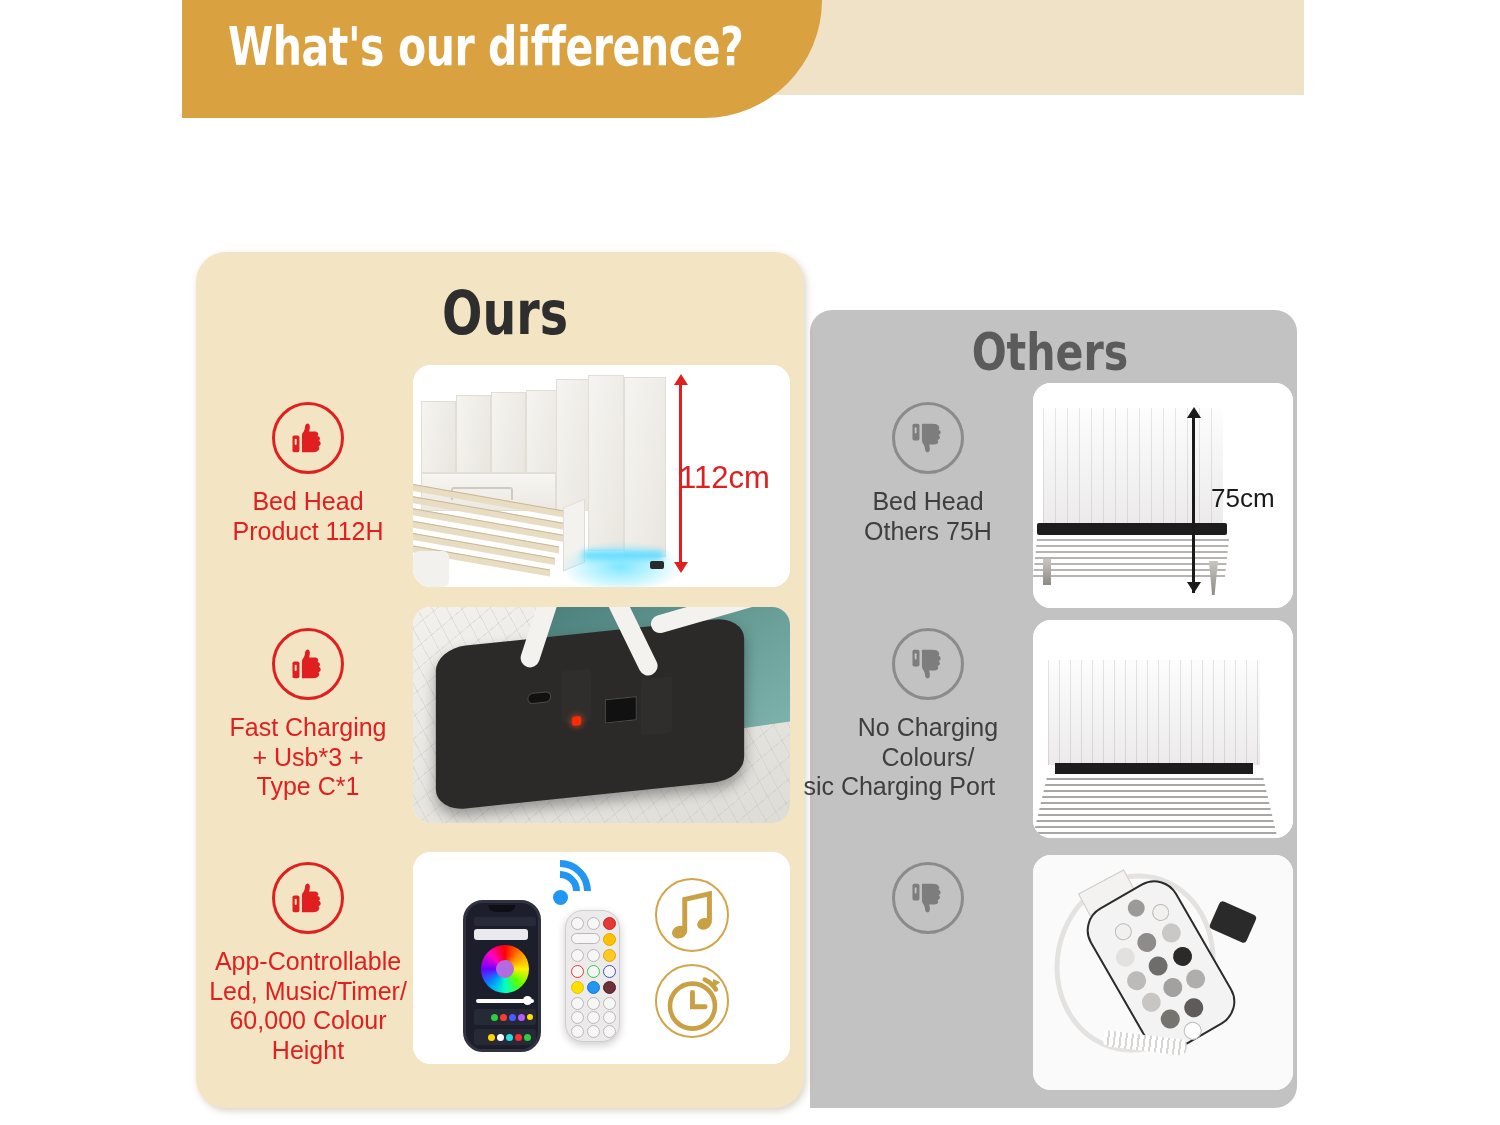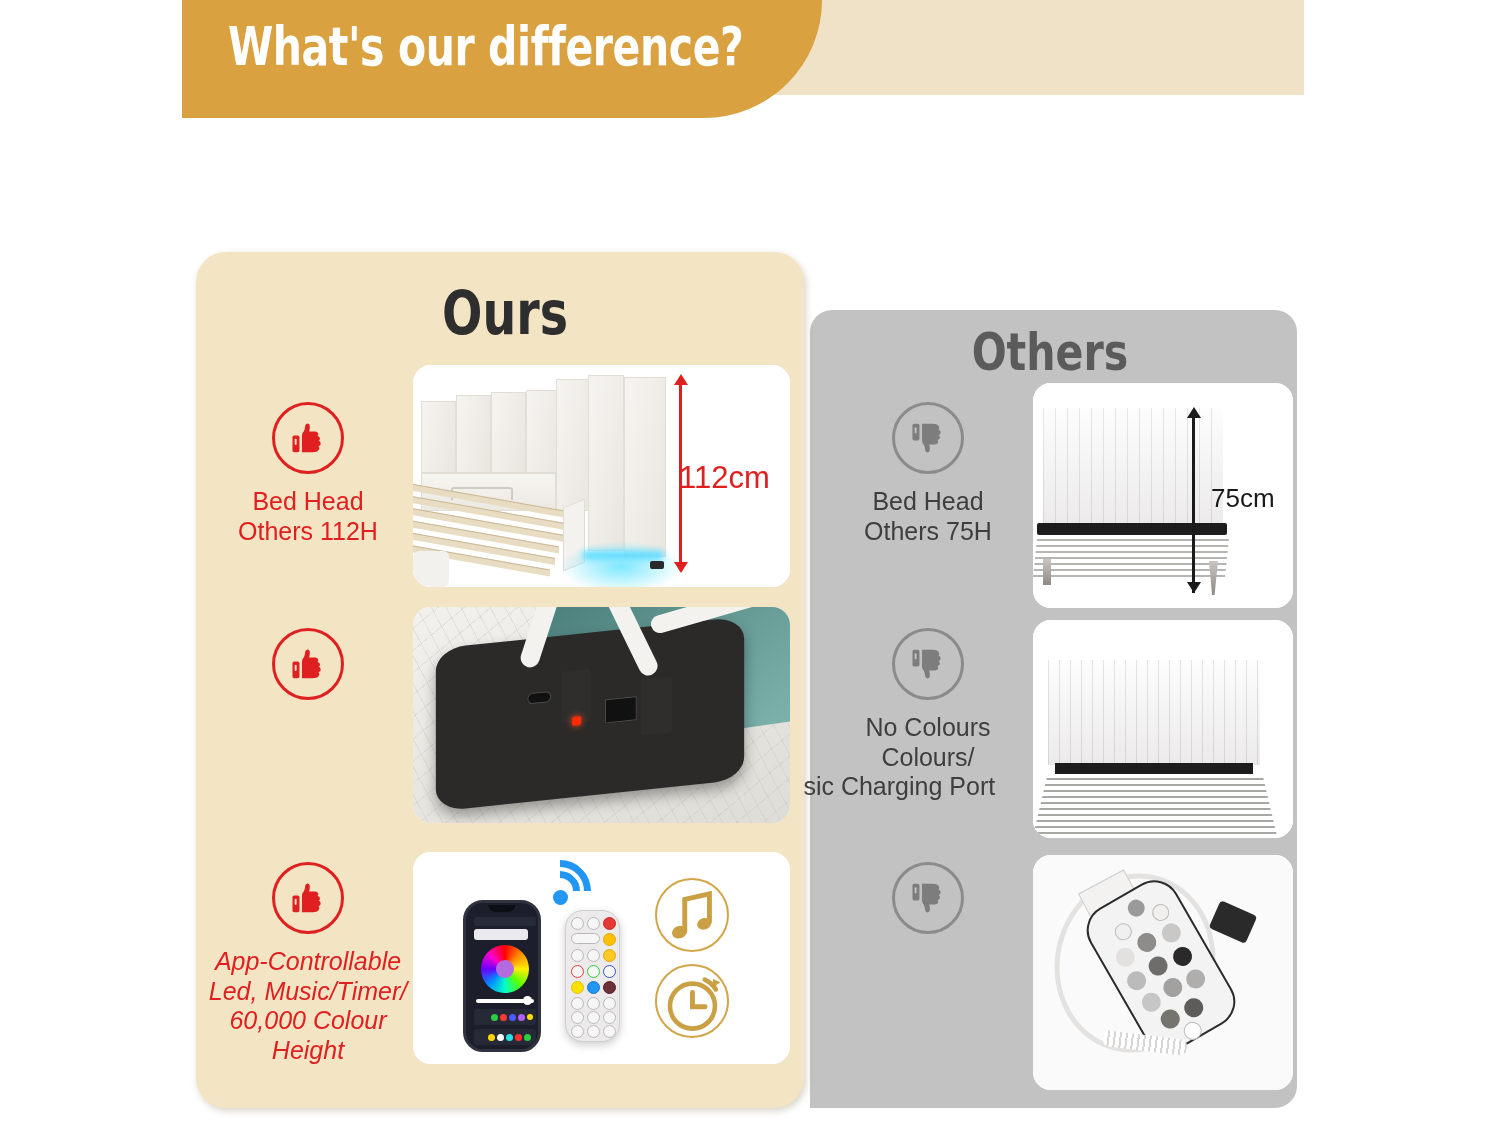--- a/index.html
+++ b/index.html
@@ -225,21 +225,21 @@
   <div class="row others" style="left:828px;top:628px;">
     <div class="label-col">
       <div class="icon-circle ic-dn">
         <svg width="38" height="38" viewBox="0 0 24 24" aria-hidden="true">
           <rect x="2.2" y="3" width="4.4" height="10.6" rx="1.1" fill="#7d7d7d"></rect>
           <rect x="3.6" y="5.2" width="1.2" height="4" rx="0.6" fill="#c2c2c2"></rect>
           <path d="M8.2 3h6.9c1.6 0 3 .5 3.6 1.4.7 1 .5 1.9-.1 2.4.9.2 1.5 1 1.4 1.9-.1.8-.7 1.3-1.3 1.5.7.4 1 1.1.8 1.8-.2.8-.9 1.2-1.6 1.3.5.4.7 1 .5 1.6-.3.8-1.2 1.2-2.3 1.2h-3.4c.4 1.5.6 2.7.4 3.6-.2 1.1-1 1.6-1.8 1.3-.8-.3-1.1-1.1-1.2-2.2-.1-1.3-.5-2.4-1.3-3.4-.4-.5-.6-1.1-.6-1.8V3z" fill="#7d7d7d"></path>
         </svg>
       </div>
       <div class="feat-text">
-        <div>No Colours</div>
+        <div>No Charging</div>
         <div>Colours/</div>
         <div style="margin-left:-88px;">Basic Charging Port</div>
       </div>
     </div>
   </div>
 
   <div class="row others" style="left:828px;top:862px;">
     <div class="label-col">
       <div class="icon-circle ic-dn">
         <svg width="38" height="38" viewBox="0 0 24 24" aria-hidden="true">
@@ -384,47 +384,52 @@
     <div class="label-col">
       <div class="icon-circle ic-up">
         <svg width="38" height="38" viewBox="0 0 24 24" aria-hidden="true">
           <rect x="2.2" y="10.4" width="4.4" height="10.6" rx="1.1" fill="#e02020"></rect>
           <rect x="3.6" y="12.4" width="1.2" height="4" rx="0.6" fill="#f3e4c4"></rect>
           <path d="M8.2 21h6.9c1.6 0 3-.5 3.6-1.4.7-1 .5-1.9-.1-2.4.9-.2 1.5-1 1.4-1.9-.1-.8-.7-1.3-1.3-1.5.7-.4 1-1.1.8-1.8-.2-.8-.9-1.2-1.6-1.3.5-.4.7-1 .5-1.6-.3-.8-1.2-1.2-2.3-1.2h-3.4c.4-1.5.6-2.7.4-3.6-.2-1.1-1-1.6-1.8-1.3-.8.3-1.1 1.1-1.2 2.2-.1 1.3-.5 2.4-1.3 3.4-.4.5-.6 1.1-.6 1.8V21z" fill="#e02020"></path>
         </svg>
       </div>
       <div class="feat-text">
         <div>Bed Head</div>
-        <div>Others 112H</div>
+        <div>Product 112H</div>
       </div>
     </div>
   </div>
 
   <div class="row ours" style="left:208px;top:628px;">
     <div class="label-col">
       <div class="icon-circle ic-up">
         <svg width="38" height="38" viewBox="0 0 24 24" aria-hidden="true">
           <rect x="2.2" y="10.4" width="4.4" height="10.6" rx="1.1" fill="#e02020"></rect>
           <rect x="3.6" y="12.4" width="1.2" height="4" rx="0.6" fill="#f3e4c4"></rect>
           <path d="M8.2 21h6.9c1.6 0 3-.5 3.6-1.4.7-1 .5-1.9-.1-2.4.9-.2 1.5-1 1.4-1.9-.1-.8-.7-1.3-1.3-1.5.7-.4 1-1.1.8-1.8-.2-.8-.9-1.2-1.6-1.3.5-.4.7-1 .5-1.6-.3-.8-1.2-1.2-2.3-1.2h-3.4c.4-1.5.6-2.7.4-3.6-.2-1.1-1-1.6-1.8-1.3-.8.3-1.1 1.1-1.2 2.2-.1 1.3-.5 2.4-1.3 3.4-.4.5-.6 1.1-.6 1.8V21z" fill="#e02020"></path>
         </svg>
       </div>
+      <div class="feat-text">
+        <div>Fast Charging</div>
+        <div>+ Usb*3 +</div>
+        <div>Type C*1</div>
+      </div>
     </div>
   </div>
 
   <div class="row ours" style="left:208px;top:862px;">
     <div class="label-col">
       <div class="icon-circle ic-up">
         <svg width="38" height="38" viewBox="0 0 24 24" aria-hidden="true">
           <rect x="2.2" y="10.4" width="4.4" height="10.6" rx="1.1" fill="#e02020"></rect>
           <rect x="3.6" y="12.4" width="1.2" height="4" rx="0.6" fill="#f3e4c4"></rect>
           <path d="M8.2 21h6.9c1.6 0 3-.5 3.6-1.4.7-1 .5-1.9-.1-2.4.9-.2 1.5-1 1.4-1.9-.1-.8-.7-1.3-1.3-1.5.7-.4 1-1.1.8-1.8-.2-.8-.9-1.2-1.6-1.3.5-.4.7-1 .5-1.6-.3-.8-1.2-1.2-2.3-1.2h-3.4c.4-1.5.6-2.7.4-3.6-.2-1.1-1-1.6-1.8-1.3-.8.3-1.1 1.1-1.2 2.2-.1 1.3-.5 2.4-1.3 3.4-.4.5-.6 1.1-.6 1.8V21z" fill="#e02020"></path>
         </svg>
       </div>
-      <div class="feat-text" style="white-space:nowrap;font-style:italic;">
+      <div class="feat-text" style="white-space:nowrap;">
         <div>App-Controllable</div>
         <div>Led, Music/Timer/</div>
         <div>60,000 Colour</div>
         <div>Height</div>
       </div>
     </div>
   </div>
 
 </div>
 

